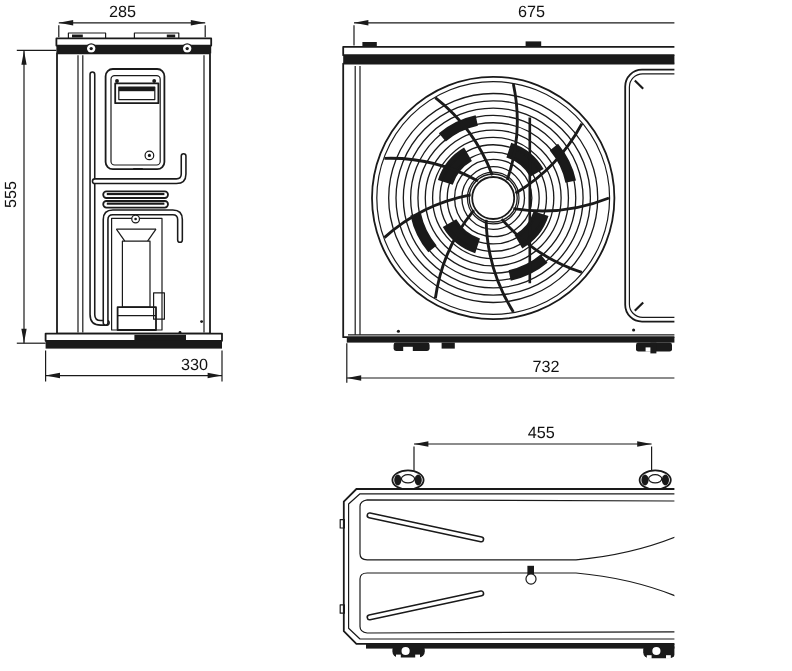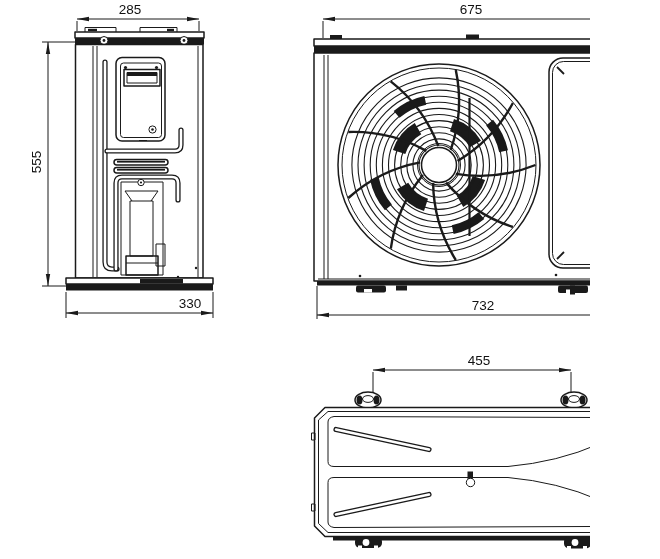--- a/index.html
+++ b/index.html
@@ -1,16 +1,16 @@
 <!DOCTYPE html>
 <html><head>
 <meta charset="utf-8">
 <style>
   html,body{margin:0;padding:0;background:#fff;}
-  .stage{position:relative;width:562px;height:559px;background:#fff;overflow:hidden;margin-left:28px;}
+  .stage{position:relative;width:562px;height:559px;background:#fff;overflow:hidden;}
   svg text{font-family:"Liberation Sans",sans-serif;font-size:13.5px;fill:#111;}
   .s {stroke:#1a1a1a;fill:none;stroke-width:1.5;stroke-linejoin:round;}
   .s1{stroke:#1a1a1a;fill:none;stroke-width:1;stroke-linejoin:round;}
   .s2{stroke:#1a1a1a;fill:none;stroke-width:1.8;stroke-linejoin:round;}
   .sw{stroke:#1a1a1a;fill:#fff;stroke-width:1.5;stroke-linejoin:round;}
   .sw1{stroke:#1a1a1a;fill:#fff;stroke-width:1;stroke-linejoin:round;}
   .f {fill:#1a1a1a;stroke:none;}
   .dim{stroke:#1a1a1a;fill:none;stroke-width:1;}
   .arr{fill:#1a1a1a;stroke:none;}
   .chO{stroke:#1a1a1a;stroke-width:5.2;fill:none;stroke-linecap:round;stroke-linejoin:round;}

